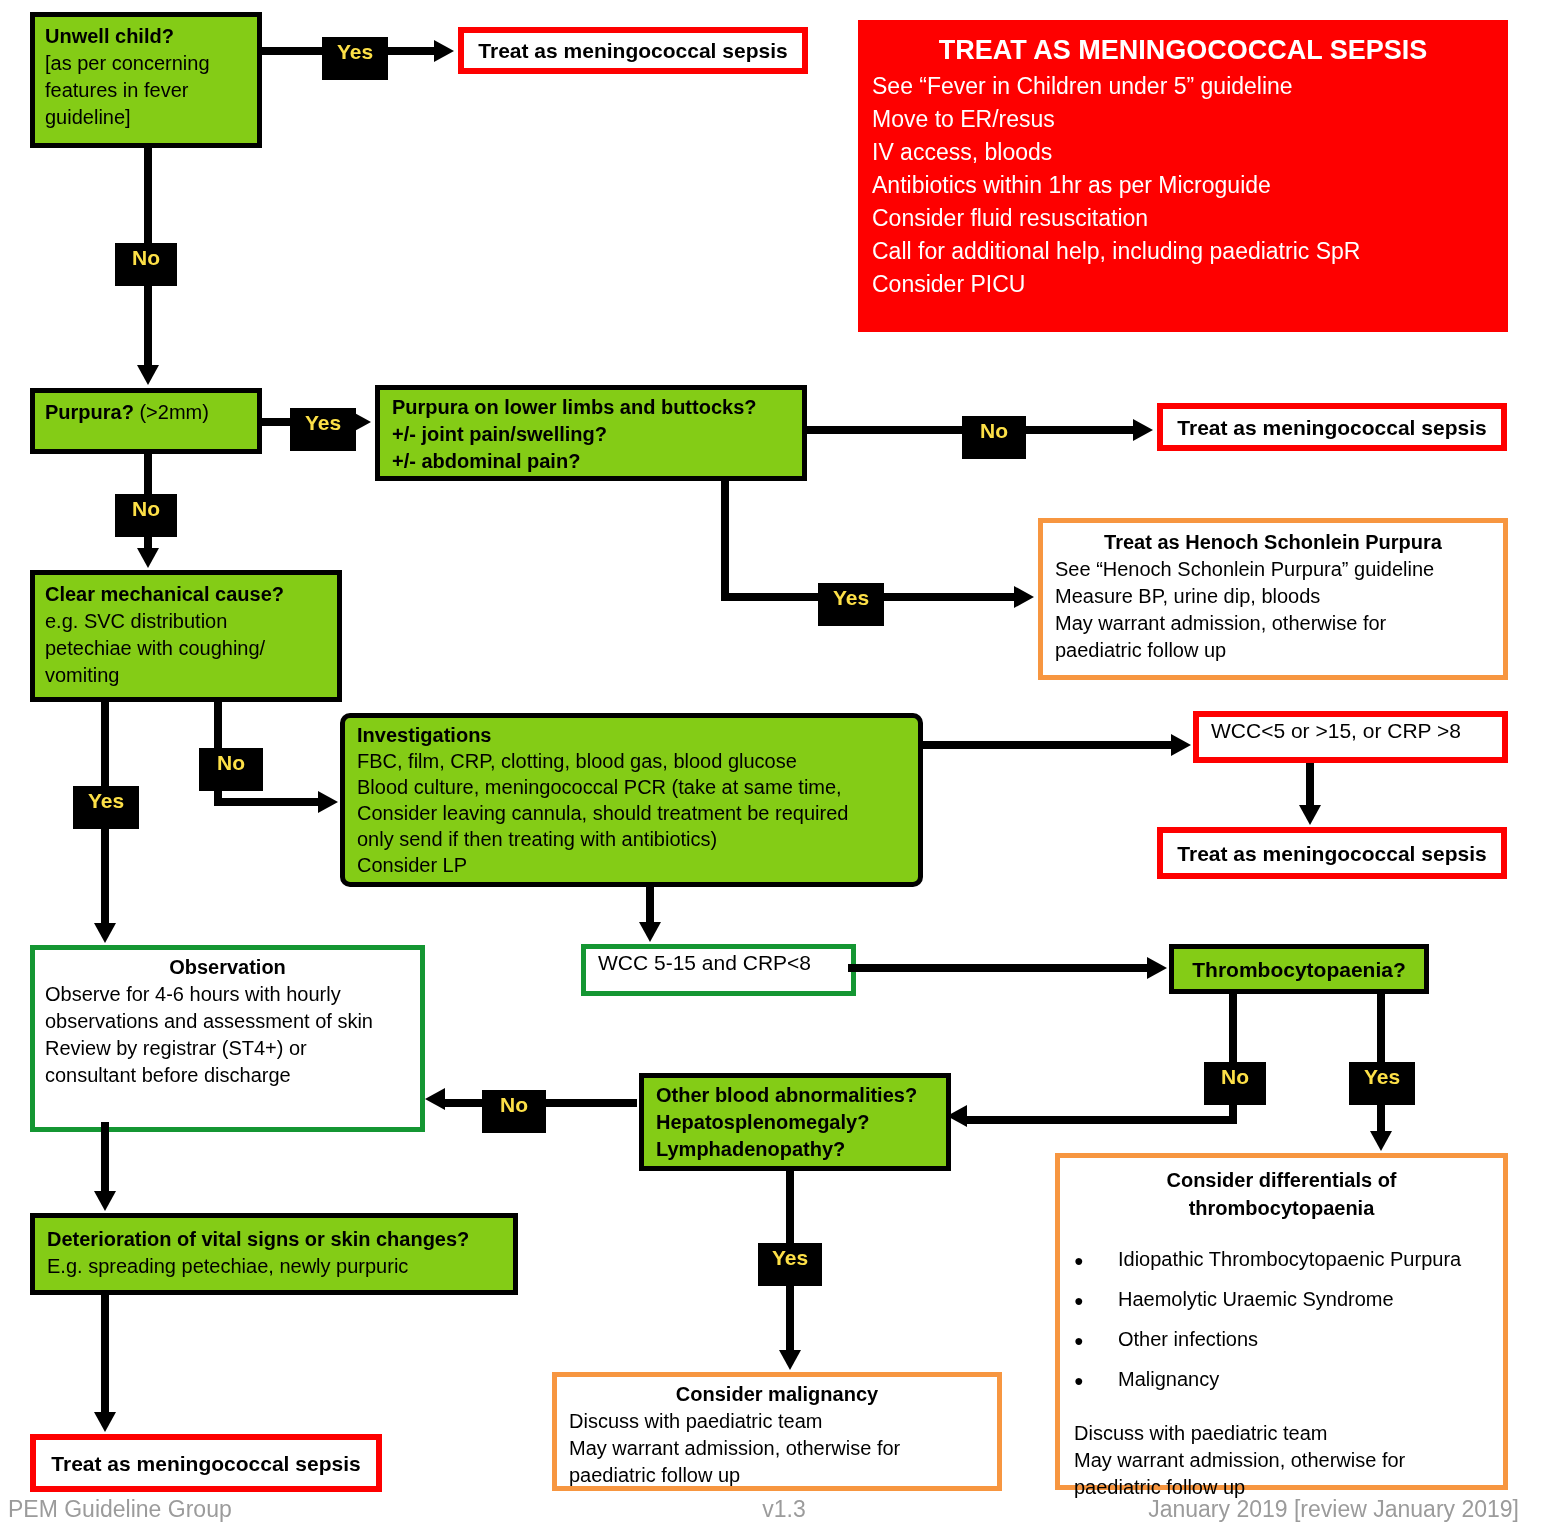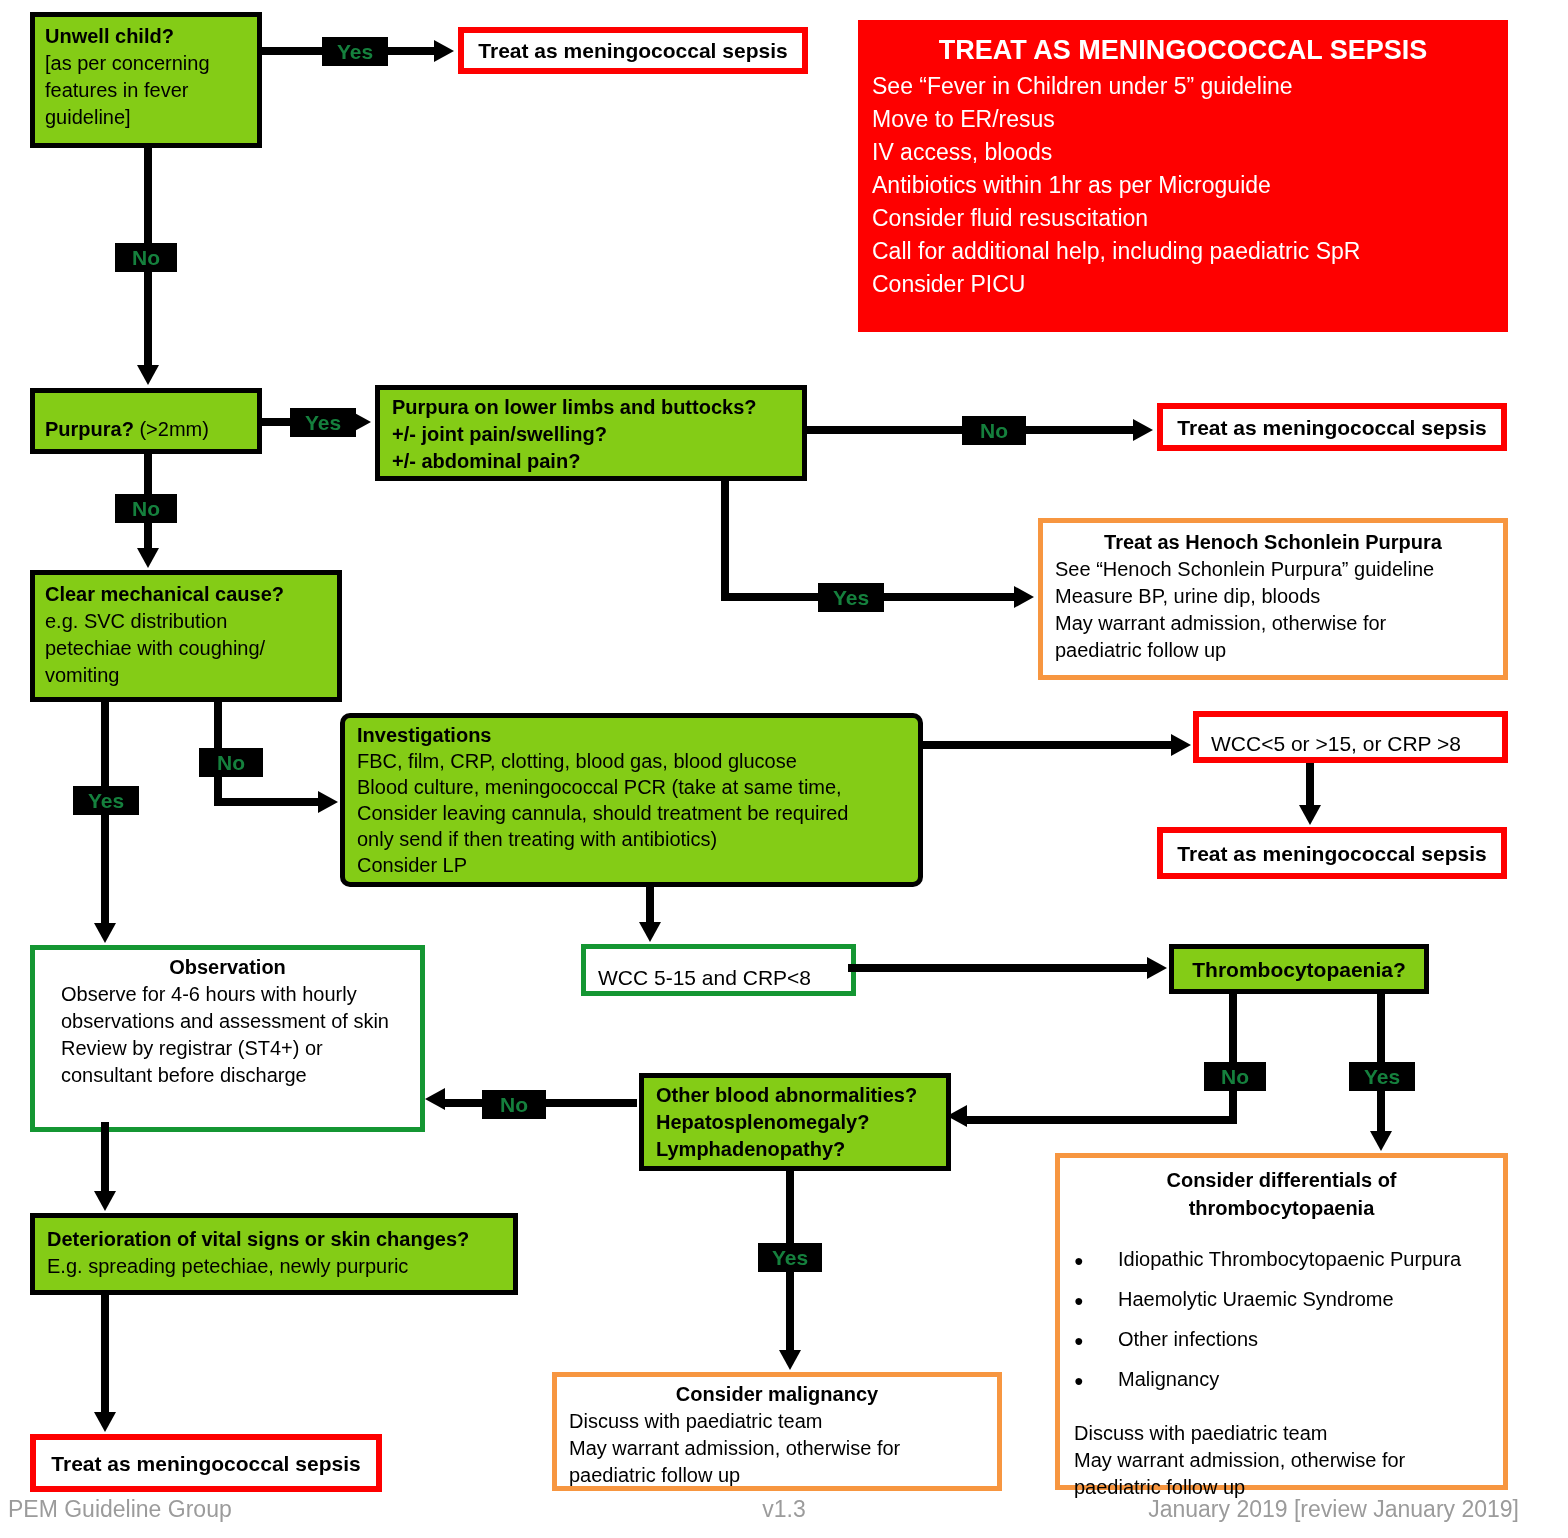--- a/index.html
+++ b/index.html
@@ -6,24 +6,24 @@
   .canvas{position:relative;width:1568px;height:1538px;background:#ffffff;
           font-family:"Liberation Sans",sans-serif;color:#000;overflow:hidden;}
   .box{position:absolute;box-sizing:border-box;font-size:20px;line-height:27px;padding:6px 10px;background:#fff;}
   .gray{background:#84cc16;border:5px solid #000;}
   .redline{border:6px solid #fe0000;}
   .greenline{border:5px solid #149632;}
   .orangeline{border:5px solid #f79640;}
   .redfill{background:#fe0000;color:#fff;border:none;}
   .b{font-weight:bold;}
   .ctr{text-align:center;}
-  .vc{display:flex;align-items:flex-end;}
+  .vc{display:flex;align-items:flex-start;}
   .cc{display:flex;align-items:center;justify-content:center;text-align:center;font-weight:bold;font-size:21px;}
-  .chip{position:absolute;background:#000;color:#15803d;font-weight:bold;font-size:21px;
-        text-align:center;height:29px;line-height:29px;z-index:3;}
+  .chip{position:absolute;background:#000;color:#fde047;font-weight:bold;font-size:21px;
+        text-align:center;height:43px;line-height:29px;z-index:3;}
   .ln{position:absolute;background:#000;z-index:1;}
   .ah{position:absolute;width:0;height:0;z-index:2;}
   .ah-r{border-top:11px solid transparent;border-bottom:11px solid transparent;border-left:20px solid #000;}
   .ah-l{border-top:11px solid transparent;border-bottom:11px solid transparent;border-right:20px solid #000;}
   .ah-d{border-left:11px solid transparent;border-right:11px solid transparent;border-top:20px solid #000;}
   .bigred-line{font-size:23px;line-height:33px;}
   .bigred-title{font-size:27px;line-height:36px;font-weight:bold;text-align:center;margin-bottom:2px;}
   .bullet-row{display:flex;align-items:baseline;height:40px;}
   .bullet-dot{width:44px;font-size:16px;}
   .footer{position:absolute;color:#9b9b9b;font-size:23px;top:1496px;z-index:1;}
@@ -96,21 +96,21 @@
   </div>
 
   <div class="box redline vc" style="left:1193px;top:711px;width:315px;height:52px;padding:0 12px;font-size:21px;">
     <span>WCC&lt;5 or &gt;15, or CRP &gt;8</span>
   </div>
 
   <div class="box redline cc" style="left:1157px;top:827px;width:350px;height:52px;">
     <span>Treat as meningococcal sepsis</span>
   </div>
 
-  <div class="box greenline" style="left:30px;top:945px;width:395px;height:187px;padding:4px 26px;">
+  <div class="box greenline" style="left:30px;top:945px;width:395px;height:187px;padding:4px 10px;">
     <div class="b ctr">Observation</div>
     <div>Observe for 4-6 hours with hourly</div>
     <div>observations and assessment of skin</div>
     <div>Review by registrar (ST4+) or</div>
     <div>consultant before discharge</div>
   </div>
 
   <div class="box greenline vc" style="left:573px;top:944px;width:275px;height:52px;padding:0 12px;font-size:21px;margin-left:8px;">
     <span>WCC 5-15 and CRP&lt;8</span>
   </div>

